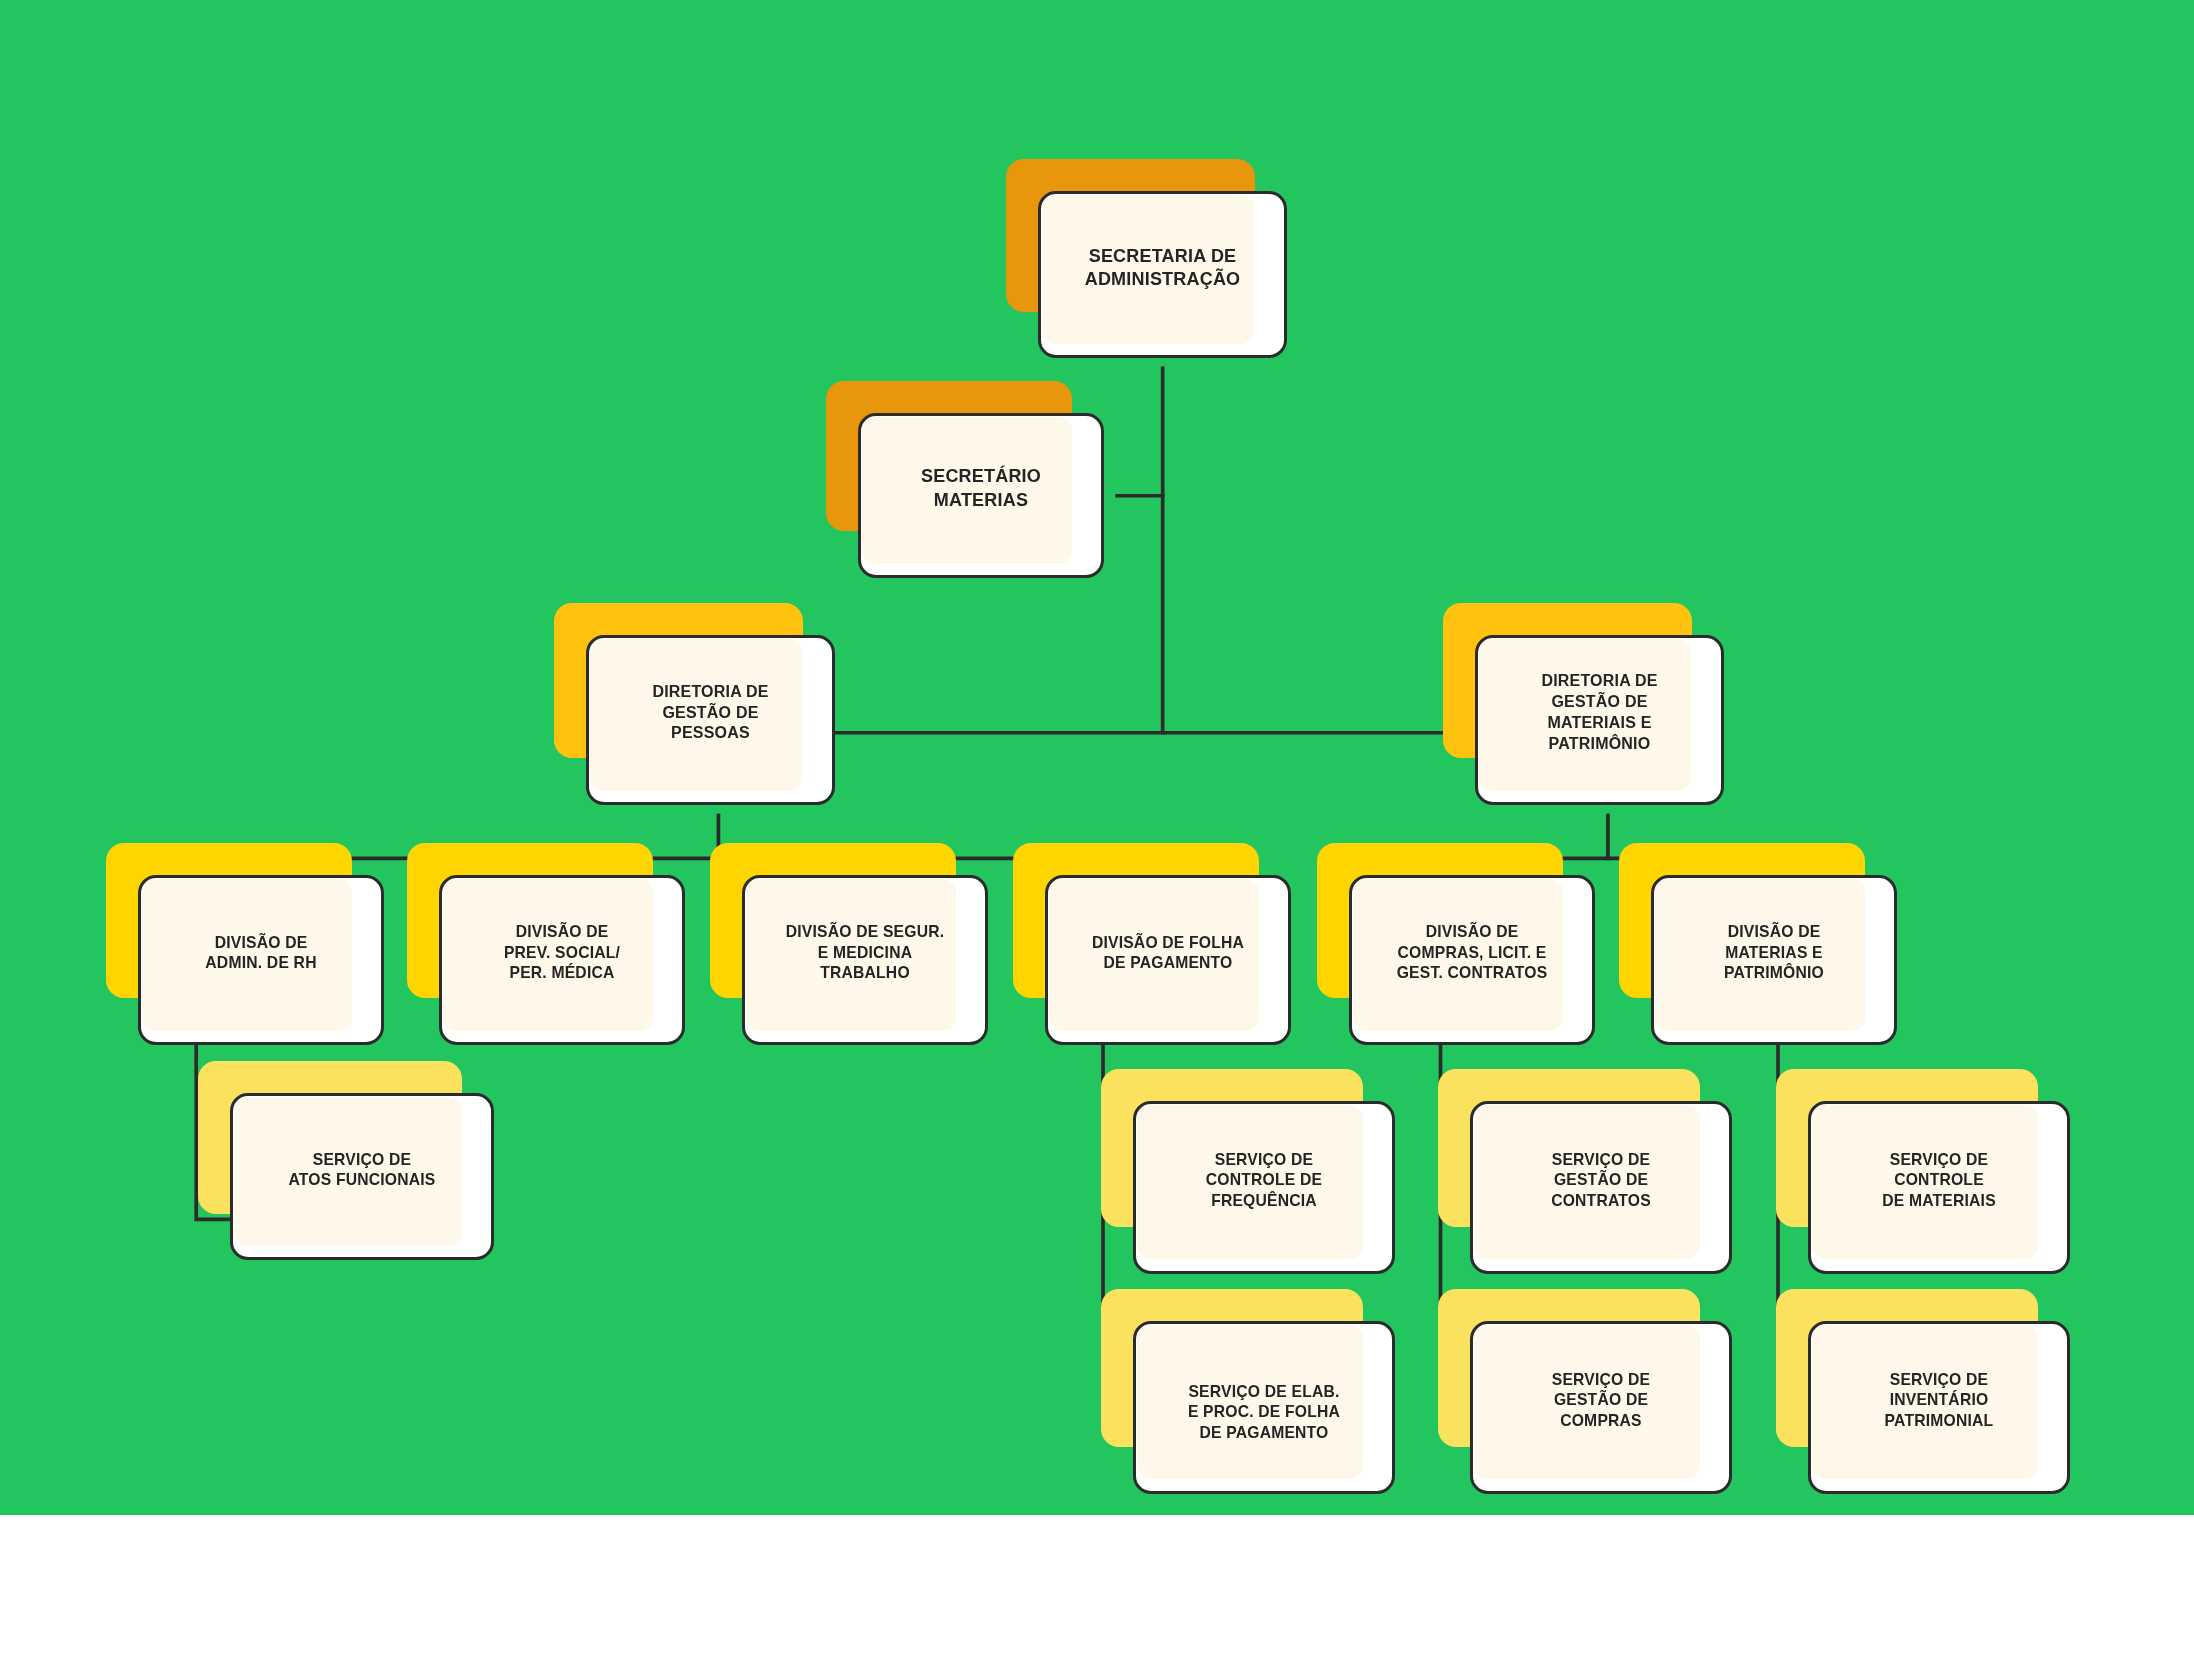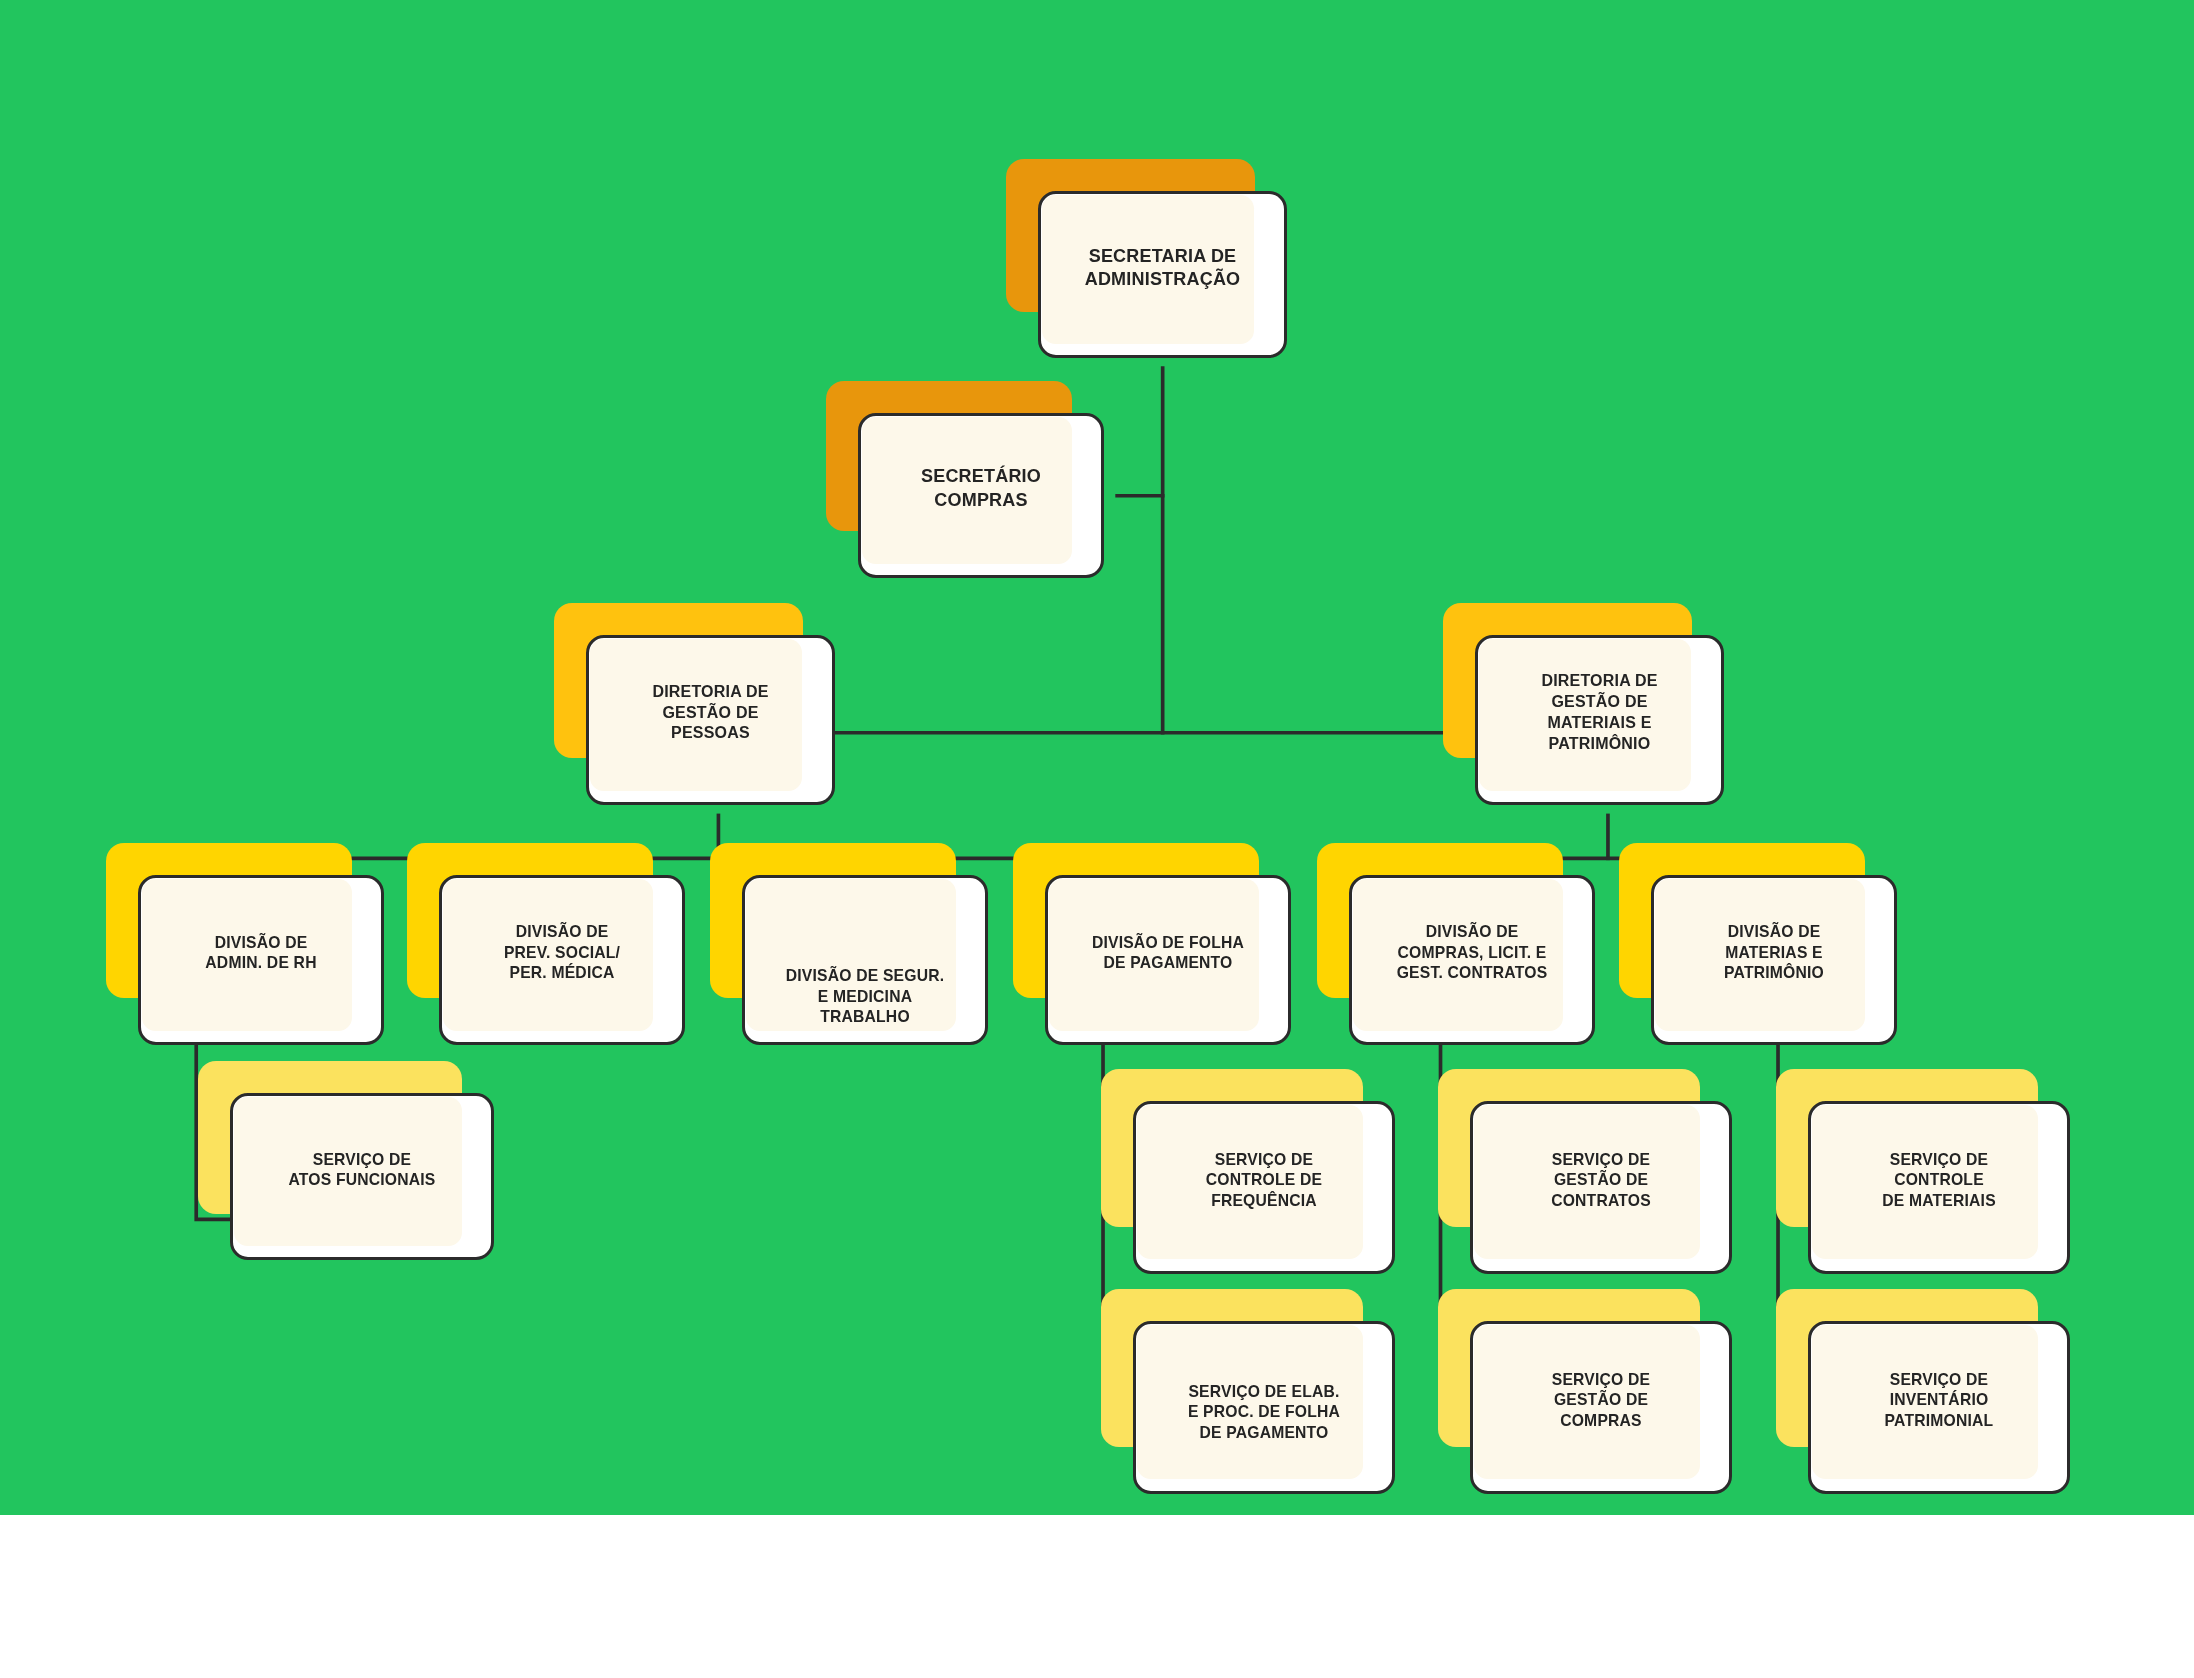--- a/index.html
+++ b/index.html
@@ -75,21 +75,21 @@
         <div class="card" style="left: 32px; top: 32px; width: 249px; height: 167px;"></div>
         <div class="fill" style="left: 36px; top: 36px; width: 212px; height: 149px;"></div>
         <div class="label" style="top: 32px; height: 154px; left: 32px; width: 249px; font-size: 18px;">SECRETARIA DE
 ADMINISTRAÇÃO</div>
       </div>
       <div class="node" style="left: 826px; top: 381px; width: 278px; height: 197px;">
         <div class="shadow" style="width: 246px; height: 150px; background: rgb(232, 150, 12);"></div>
         <div class="card" style="left: 32px; top: 32px; width: 246px; height: 165px;"></div>
         <div class="fill" style="left: 36px; top: 36px; width: 210px; height: 147px;"></div>
         <div class="label" style="top: 32px; height: 151px; left: 32px; width: 246px; font-size: 18px;">SECRETÁRIO
-COMPRAS</div>
+MATERIAS</div>
       </div>
       <div class="node" style="left: 554px; top: 603px; width: 281px; height: 203px;">
         <div class="shadow" style="width: 249px; height: 155px; background: rgb(255, 194, 14);"></div>
         <div class="card" style="left: 32px; top: 32px; width: 249px; height: 170px;"></div>
         <div class="fill" style="left: 36px; top: 36px; width: 212px; height: 152px;"></div>
         <div class="label" style="top: 32px; height: 156px; left: 32px; width: 249px; font-size: 16px;">DIRETORIA DE
 GESTÃO DE
 PESSOAS</div>
       </div>
       <div class="node" style="left: 1443px; top: 603px; width: 281px; height: 203px;">
@@ -113,21 +113,21 @@
         <div class="card" style="left: 32px; top: 32px; width: 246px; height: 170px;"></div>
         <div class="fill" style="left: 36px; top: 36px; width: 210px; height: 152px;"></div>
         <div class="label" style="top: 32px; height: 156px; left: 32px; width: 246px; font-size: 15.7px;">DIVISÃO DE
 PREV. SOCIAL/
 PER. MÉDICA</div>
       </div>
       <div class="node" style="left: 710px; top: 843px; width: 278px; height: 203px;">
         <div class="shadow" style="width: 246px; height: 155px; background: rgb(255, 213, 0);"></div>
         <div class="card" style="left: 32px; top: 32px; width: 246px; height: 170px;"></div>
         <div class="fill" style="left: 36px; top: 36px; width: 210px; height: 152px;"></div>
-        <div class="label" style="top: 32px; height: 156px; left: 32px; width: 246px; font-size: 15.7px; margin-top: 44px;">DIVISÃO DE SEGUR.
+        <div class="label" style="top: 32px; height: 156px; left: 32px; width: 246px; font-size: 15.7px;">DIVISÃO DE SEGUR.
 E MEDICINA
 TRABALHO</div>
       </div>
       <div class="node" style="left: 1013px; top: 843px; width: 278px; height: 203px;">
         <div class="shadow" style="width: 246px; height: 155px; background: rgb(255, 213, 0);"></div>
         <div class="card" style="left: 32px; top: 32px; width: 246px; height: 170px;"></div>
         <div class="fill" style="left: 36px; top: 36px; width: 210px; height: 152px;"></div>
         <div class="label" style="top: 32px; height: 156px; left: 32px; width: 246px; font-size: 15.7px;">DIVISÃO DE FOLHA
 DE PAGAMENTO</div>
       </div>

